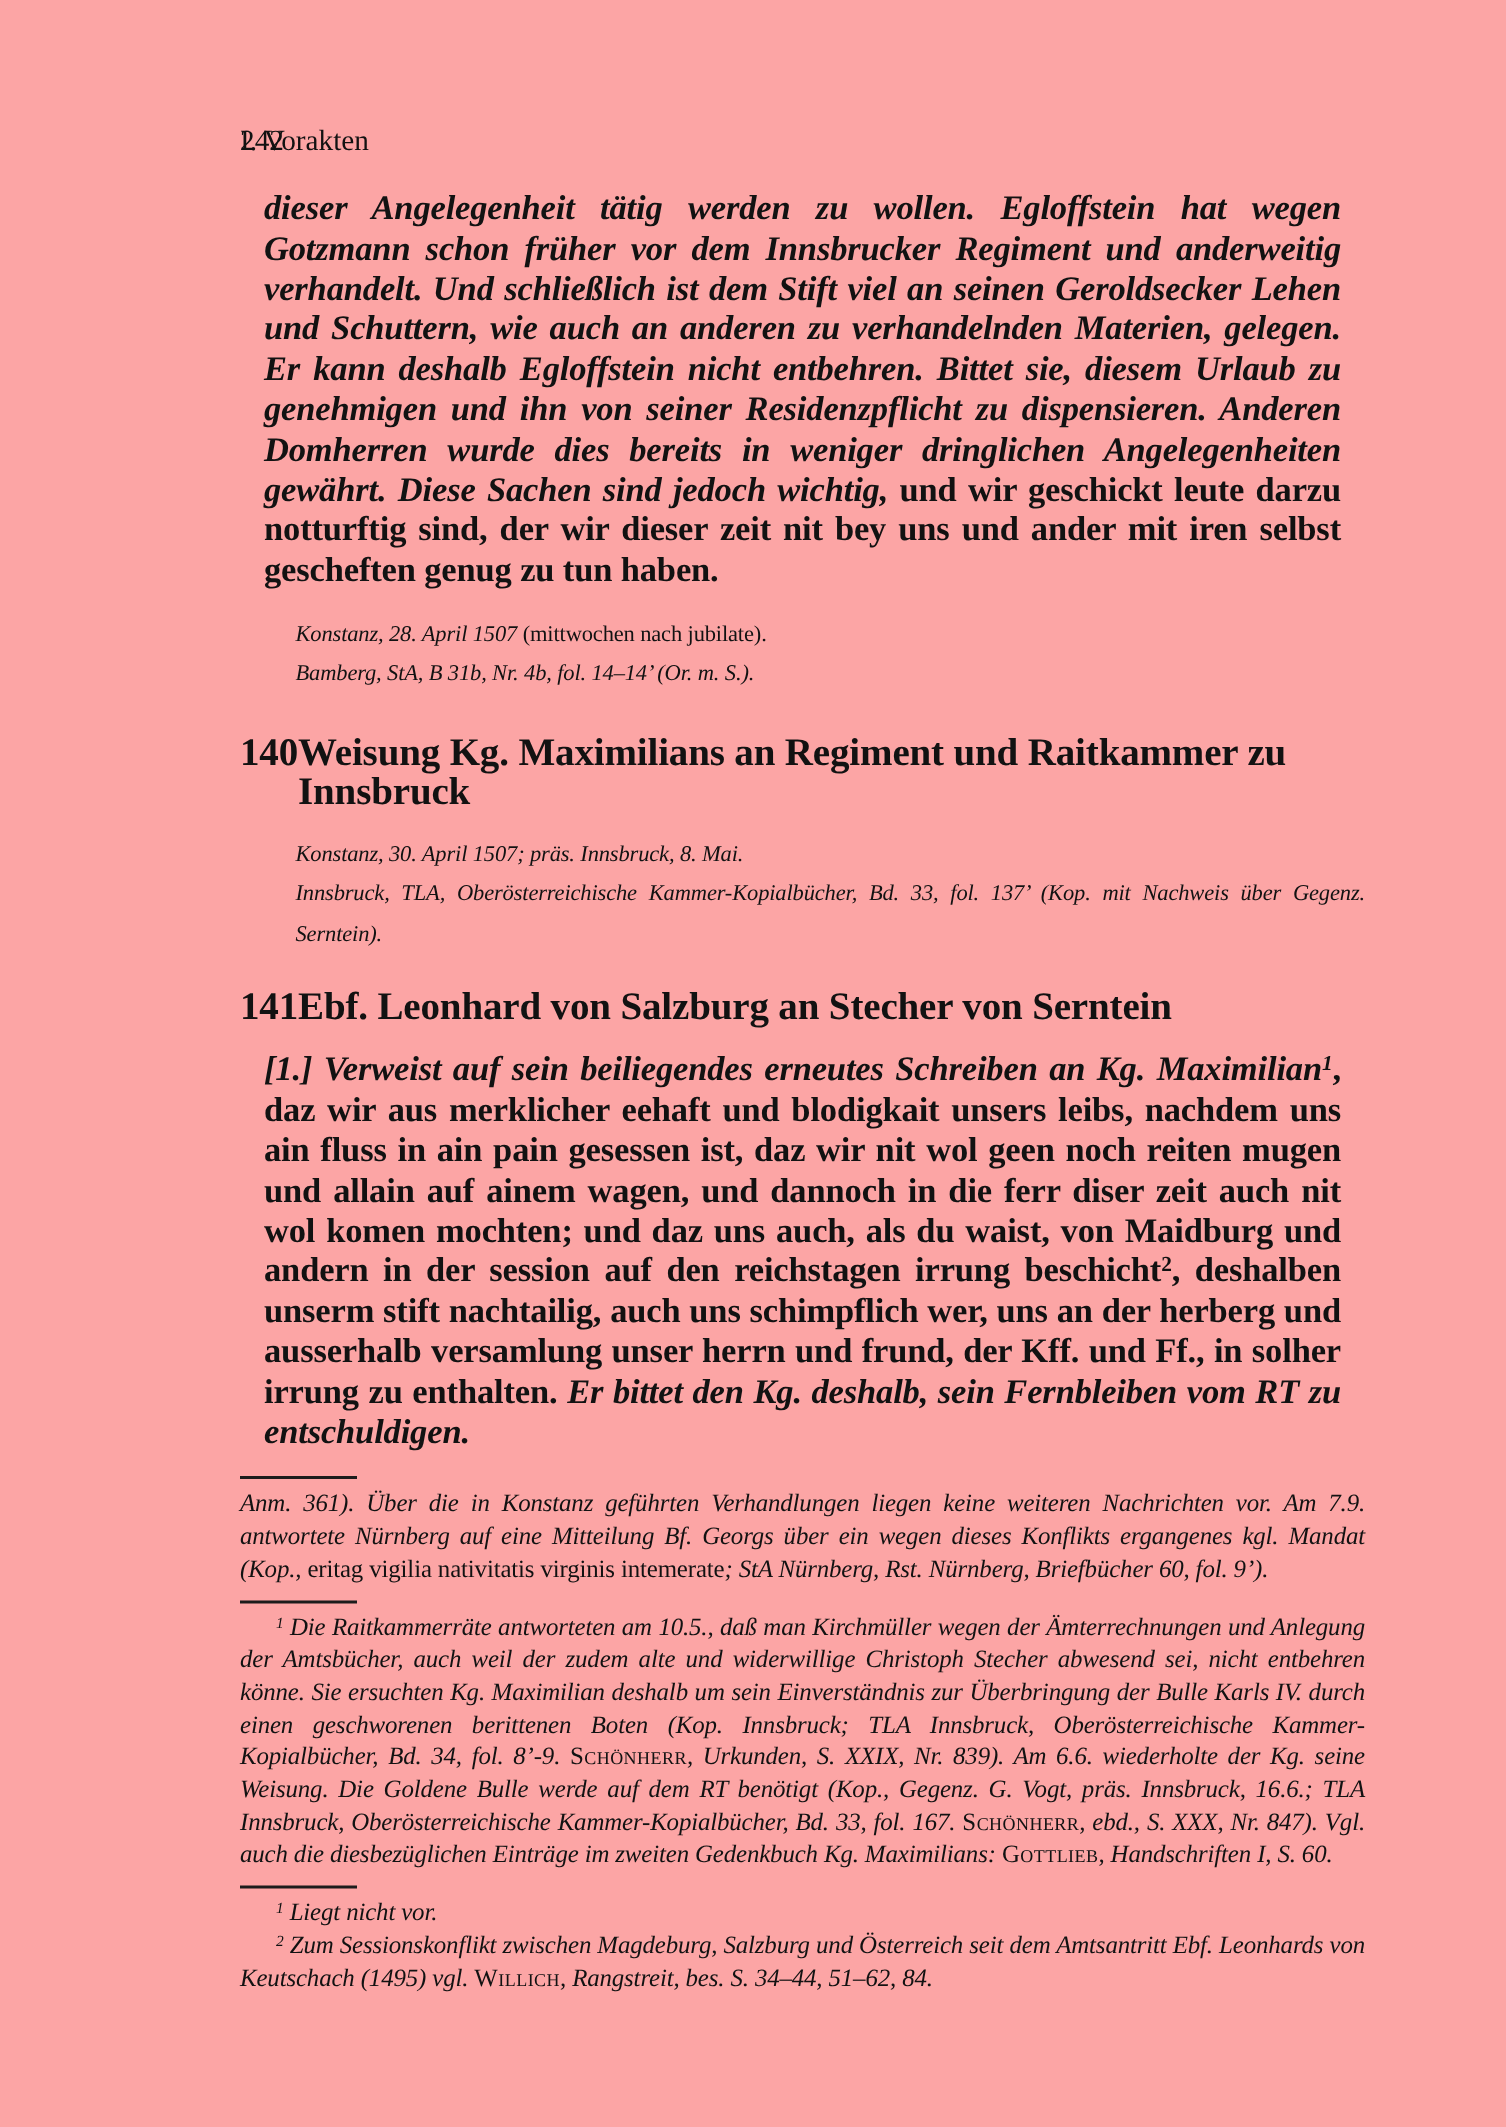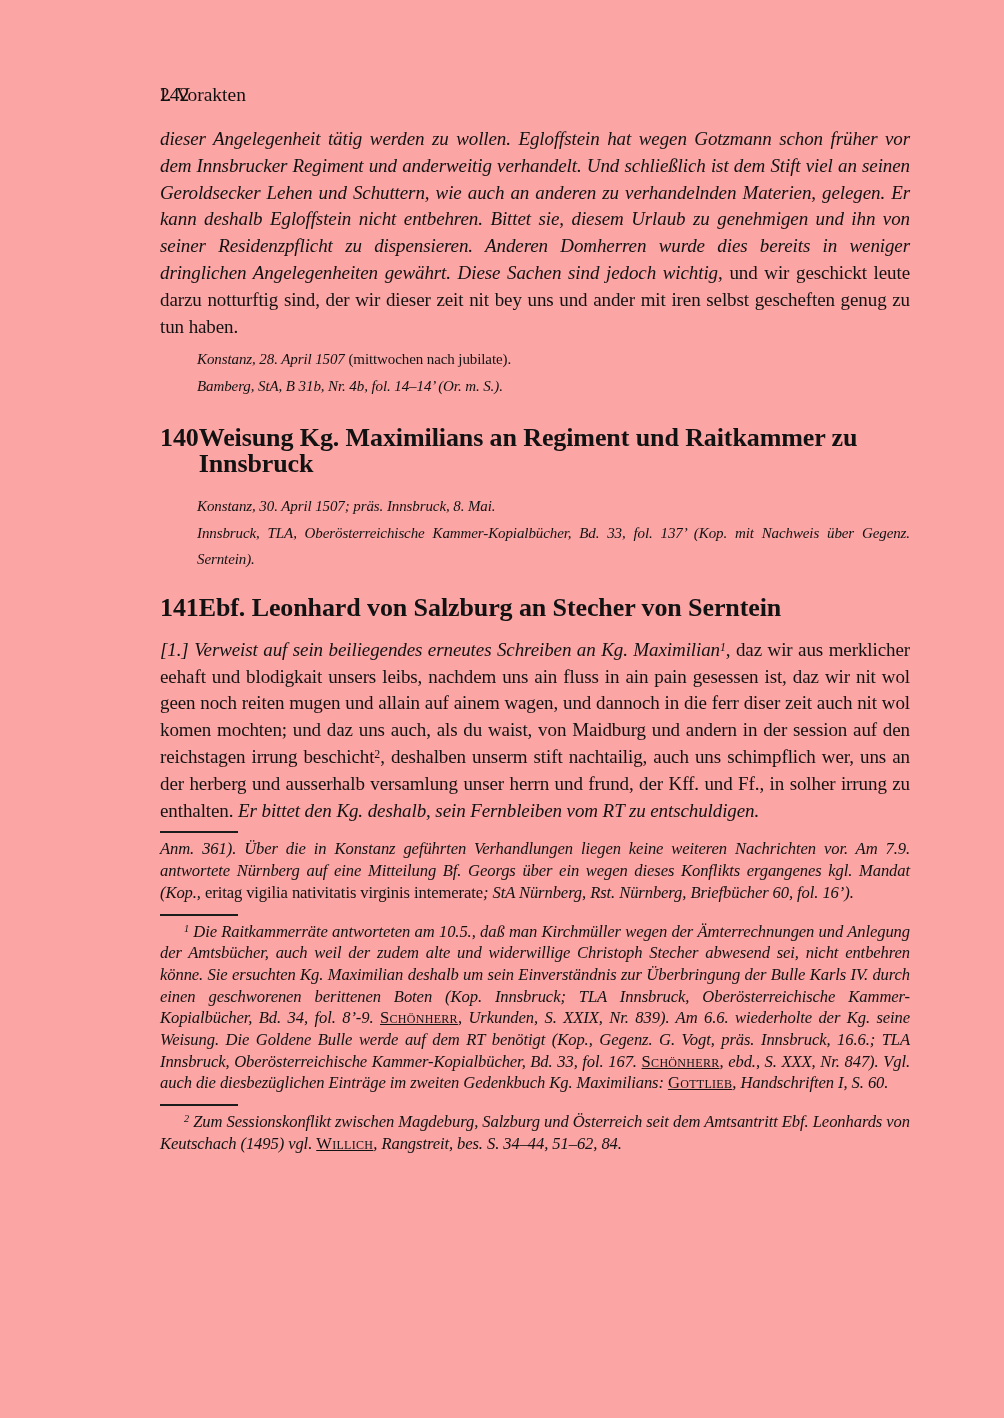--- a/index.html
+++ b/index.html
@@ -24,25 +24,26 @@
     height: 22px;
     font-size: 19.5px;
     line-height: 22px;
     margin-bottom: 20px;
   }
   .pagenum { position: absolute; left: 0; top: 0; }
   .running-head { display: block; text-align: left; }
 
   
   .para {
-    font-size: 19px;
+    font-size: 23px;
     line-height: 26.8px;
     text-align: justify;
-    margin: 0;
+    margin: 16px;
     letter-spacing: -0.1px;
+    font-weight: bold;
   }
   .it { font-style: italic; }
   .rm { font-style: normal; }
 
   .dateline-block {
     margin: 6px 0 0 37px;
     font-size: 15px;
     line-height: 26.5px;
     text-align: justify;
     letter-spacing: -0.1px;
@@ -82,21 +83,20 @@
     line-height: 21.7px;
     text-align: justify;
     margin: 0;
     letter-spacing: -0.1px;
   }
   .fn-indent { text-indent: 24px; }
   .sc {
     font-style: normal;
     font-variant: small-caps;
     letter-spacing: 0.3px;
-    text-decoration: underline;
   }
 </style>
 </head>
 <body>
 
 <div class="page">
   <div class="textblock">
 
     <div class="running-header">
       <span class="pagenum">242</span>
@@ -123,25 +123,26 @@
 
     <div class="doc-heading h141">
       <span class="doc-num">141</span>
       <span class="doc-title">Ebf. Leonhard von Salzburg an Stecher von Serntein</span>
     </div>
 
     <p class="para"><span class="it">[1.] Verweist auf sein beiliegendes erneutes Schreiben an Kg. Maximilian</span><sup class="sup it">1</sup><span class="rm">, daz wir aus merklicher eehaft und blodigkait unsers leibs, nachdem uns ain fluss in ain pain gesessen ist, daz wir nit wol geen noch reiten mugen und allain auf ainem wagen, und dannoch in die ferr diser zeit auch nit wol komen mochten; und daz uns auch, als du waist, von Maidburg und andern in der session auf den reichstagen irrung beschicht</span><sup class="sup rm">2</sup><span class="rm">, deshalben unserm stift nachtailig, auch uns schimpflich wer, uns an der herberg und ausserhalb versamlung unser herrn und frund, der Kff. und Ff., in solher irrung zu enthalten. </span><span class="it">Er bittet den Kg. deshalb, sein Fernbleiben vom RT zu entschuldigen.</span></p>
 
     <div class="fn-rule rule1"></div>
 
-    <p class="footnote it"><span>Anm. 361). Über die in Konstanz geführten Verhandlungen liegen keine weiteren Nachrichten vor. Am 7.9. antwortete Nürnberg auf eine Mitteilung Bf. Georgs über ein wegen dieses Konflikts ergangenes kgl. Mandat (Kop., </span><span class="rm">eritag vigilia nativitatis virginis intemerate</span><span>; StA Nürnberg, Rst. Nürnberg, Briefbücher 60, fol. 16’).</span></p>
+    <p class="footnote it"><span>Anm. 361). Über die in Konstanz geführten Verhandlungen liegen keine weiteren Nachrichten vor. Am 7.9. antwortete Nürnberg auf eine Mitteilung Bf. Georgs über ein wegen dieses Konflikts ergangenes kgl. Mandat (Kop., </span><span class="rm">eritag vigilia nativitatis virginis intemerate</span><span>; StA Nürnberg, Rst. Nürnberg, Briefbücher 60, fol. 9’).</span></p>
 
     <div class="fn-rule rule2"></div>
 
     <p class="footnote it fn-indent"><sup class="sup">1</sup><span> Die Raitkammerräte antworteten am 10.5., daß man Kirchmüller wegen der Ämterrechnungen und Anlegung der Amtsbücher, auch weil der zudem alte und widerwillige Christoph Stecher abwesend sei, nicht entbehren könne. Sie ersuchten Kg. Maximilian deshalb um sein Einverständnis zur Überbringung der Bulle Karls IV. durch einen geschworenen berittenen Boten (Kop. Innsbruck; TLA Innsbruck, Oberösterreichische Kammer-Kopialbücher, Bd. 34, fol. 8’-9. </span><span class="sc">Schönherr</span><span>, Urkunden, S. XXIX, Nr. 839). Am 6.6. wiederholte der Kg. seine Weisung. Die Goldene Bulle werde auf dem RT benötigt (Kop., Gegenz. G. Vogt, präs. Innsbruck, 16.6.; TLA Innsbruck, Oberösterreichische Kammer-Kopialbücher, Bd. 33, fol. 167. </span><span class="sc">Schönherr</span><span>, ebd., S. XXX, Nr. 847). Vgl. auch die diesbezüglichen Einträge im zweiten Gedenkbuch Kg. Maximilians: </span><span class="sc">Gottlieb</span><span>, Handschriften I, S. 60.</span></p>
 
     <div class="fn-rule rule3"></div>
 
+    <p class="footnote it fn-indent"><sup class="sup">1</sup><span> Liegt nicht vor.</span></p>
 
     <p class="footnote it fn-indent"><sup class="sup">2</sup><span> Zum Sessionskonflikt zwischen Magdeburg, Salzburg und Österreich seit dem Amtsantritt Ebf. Leonhards von Keutschach (1495) vgl. </span><span class="sc">Willich</span><span>, Rangstreit, bes. S. 34–44, 51–62, 84.</span></p>
 
   </div>
 </div>
 
 </body></html>

